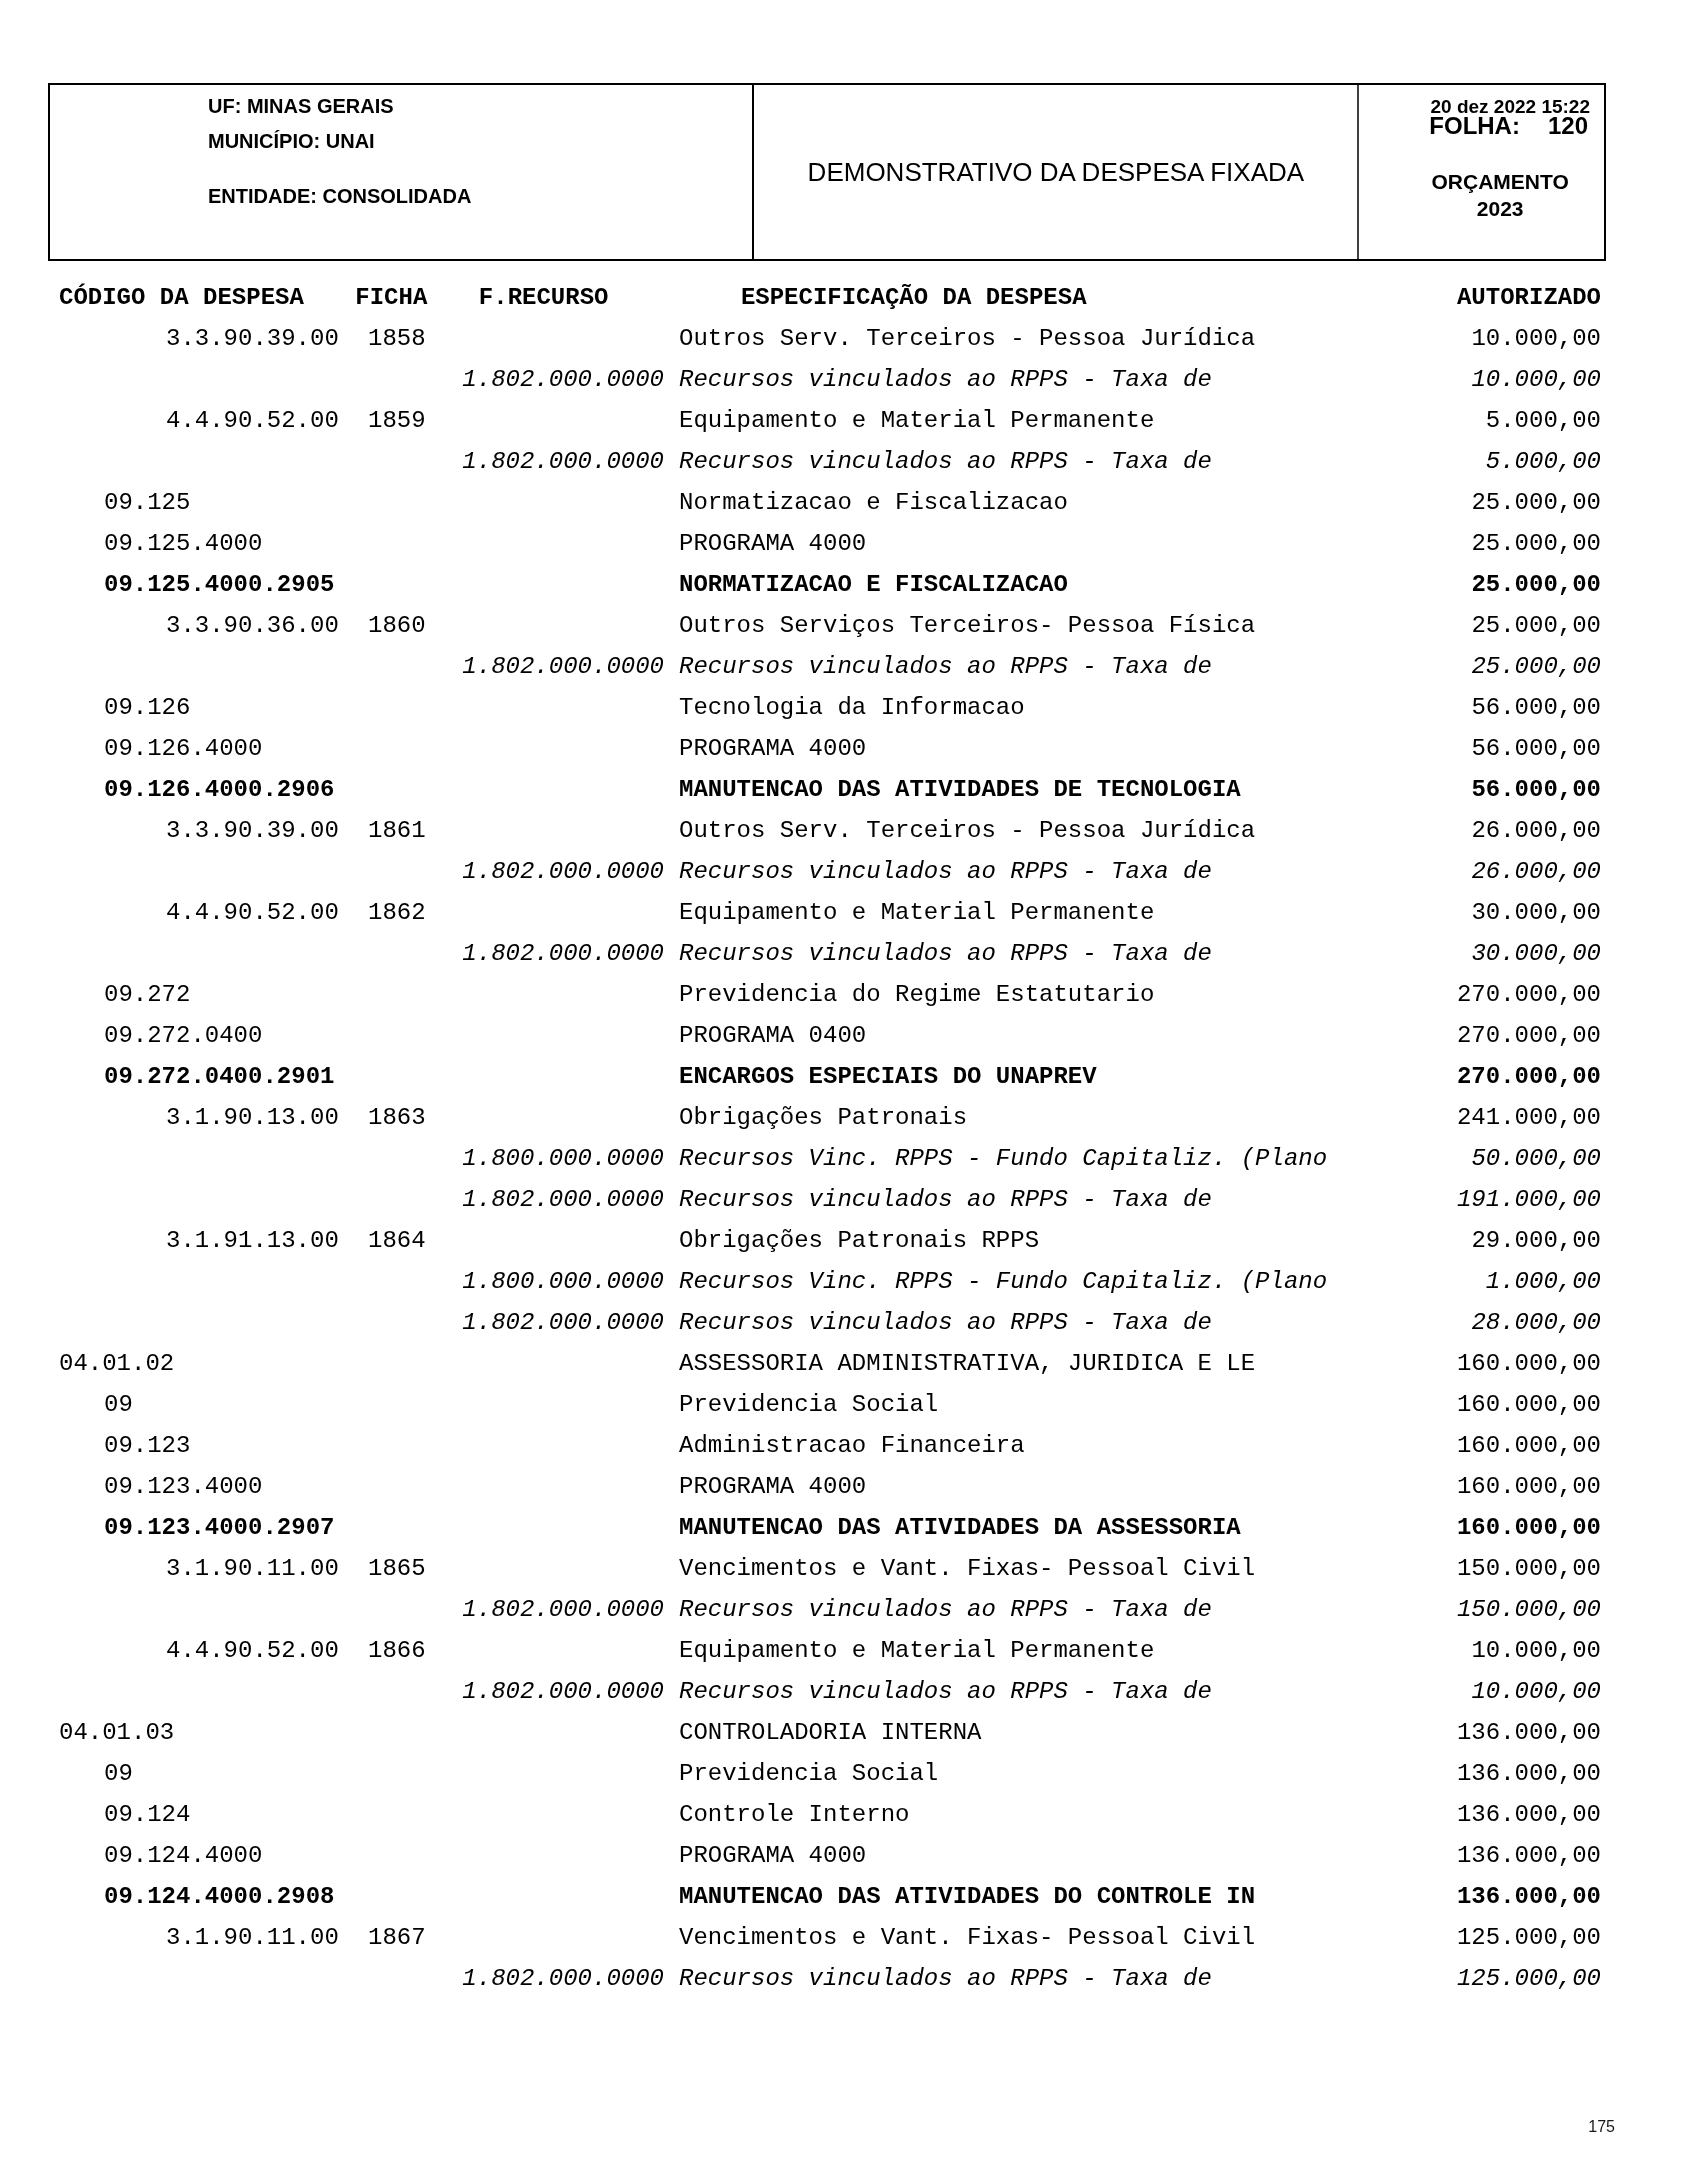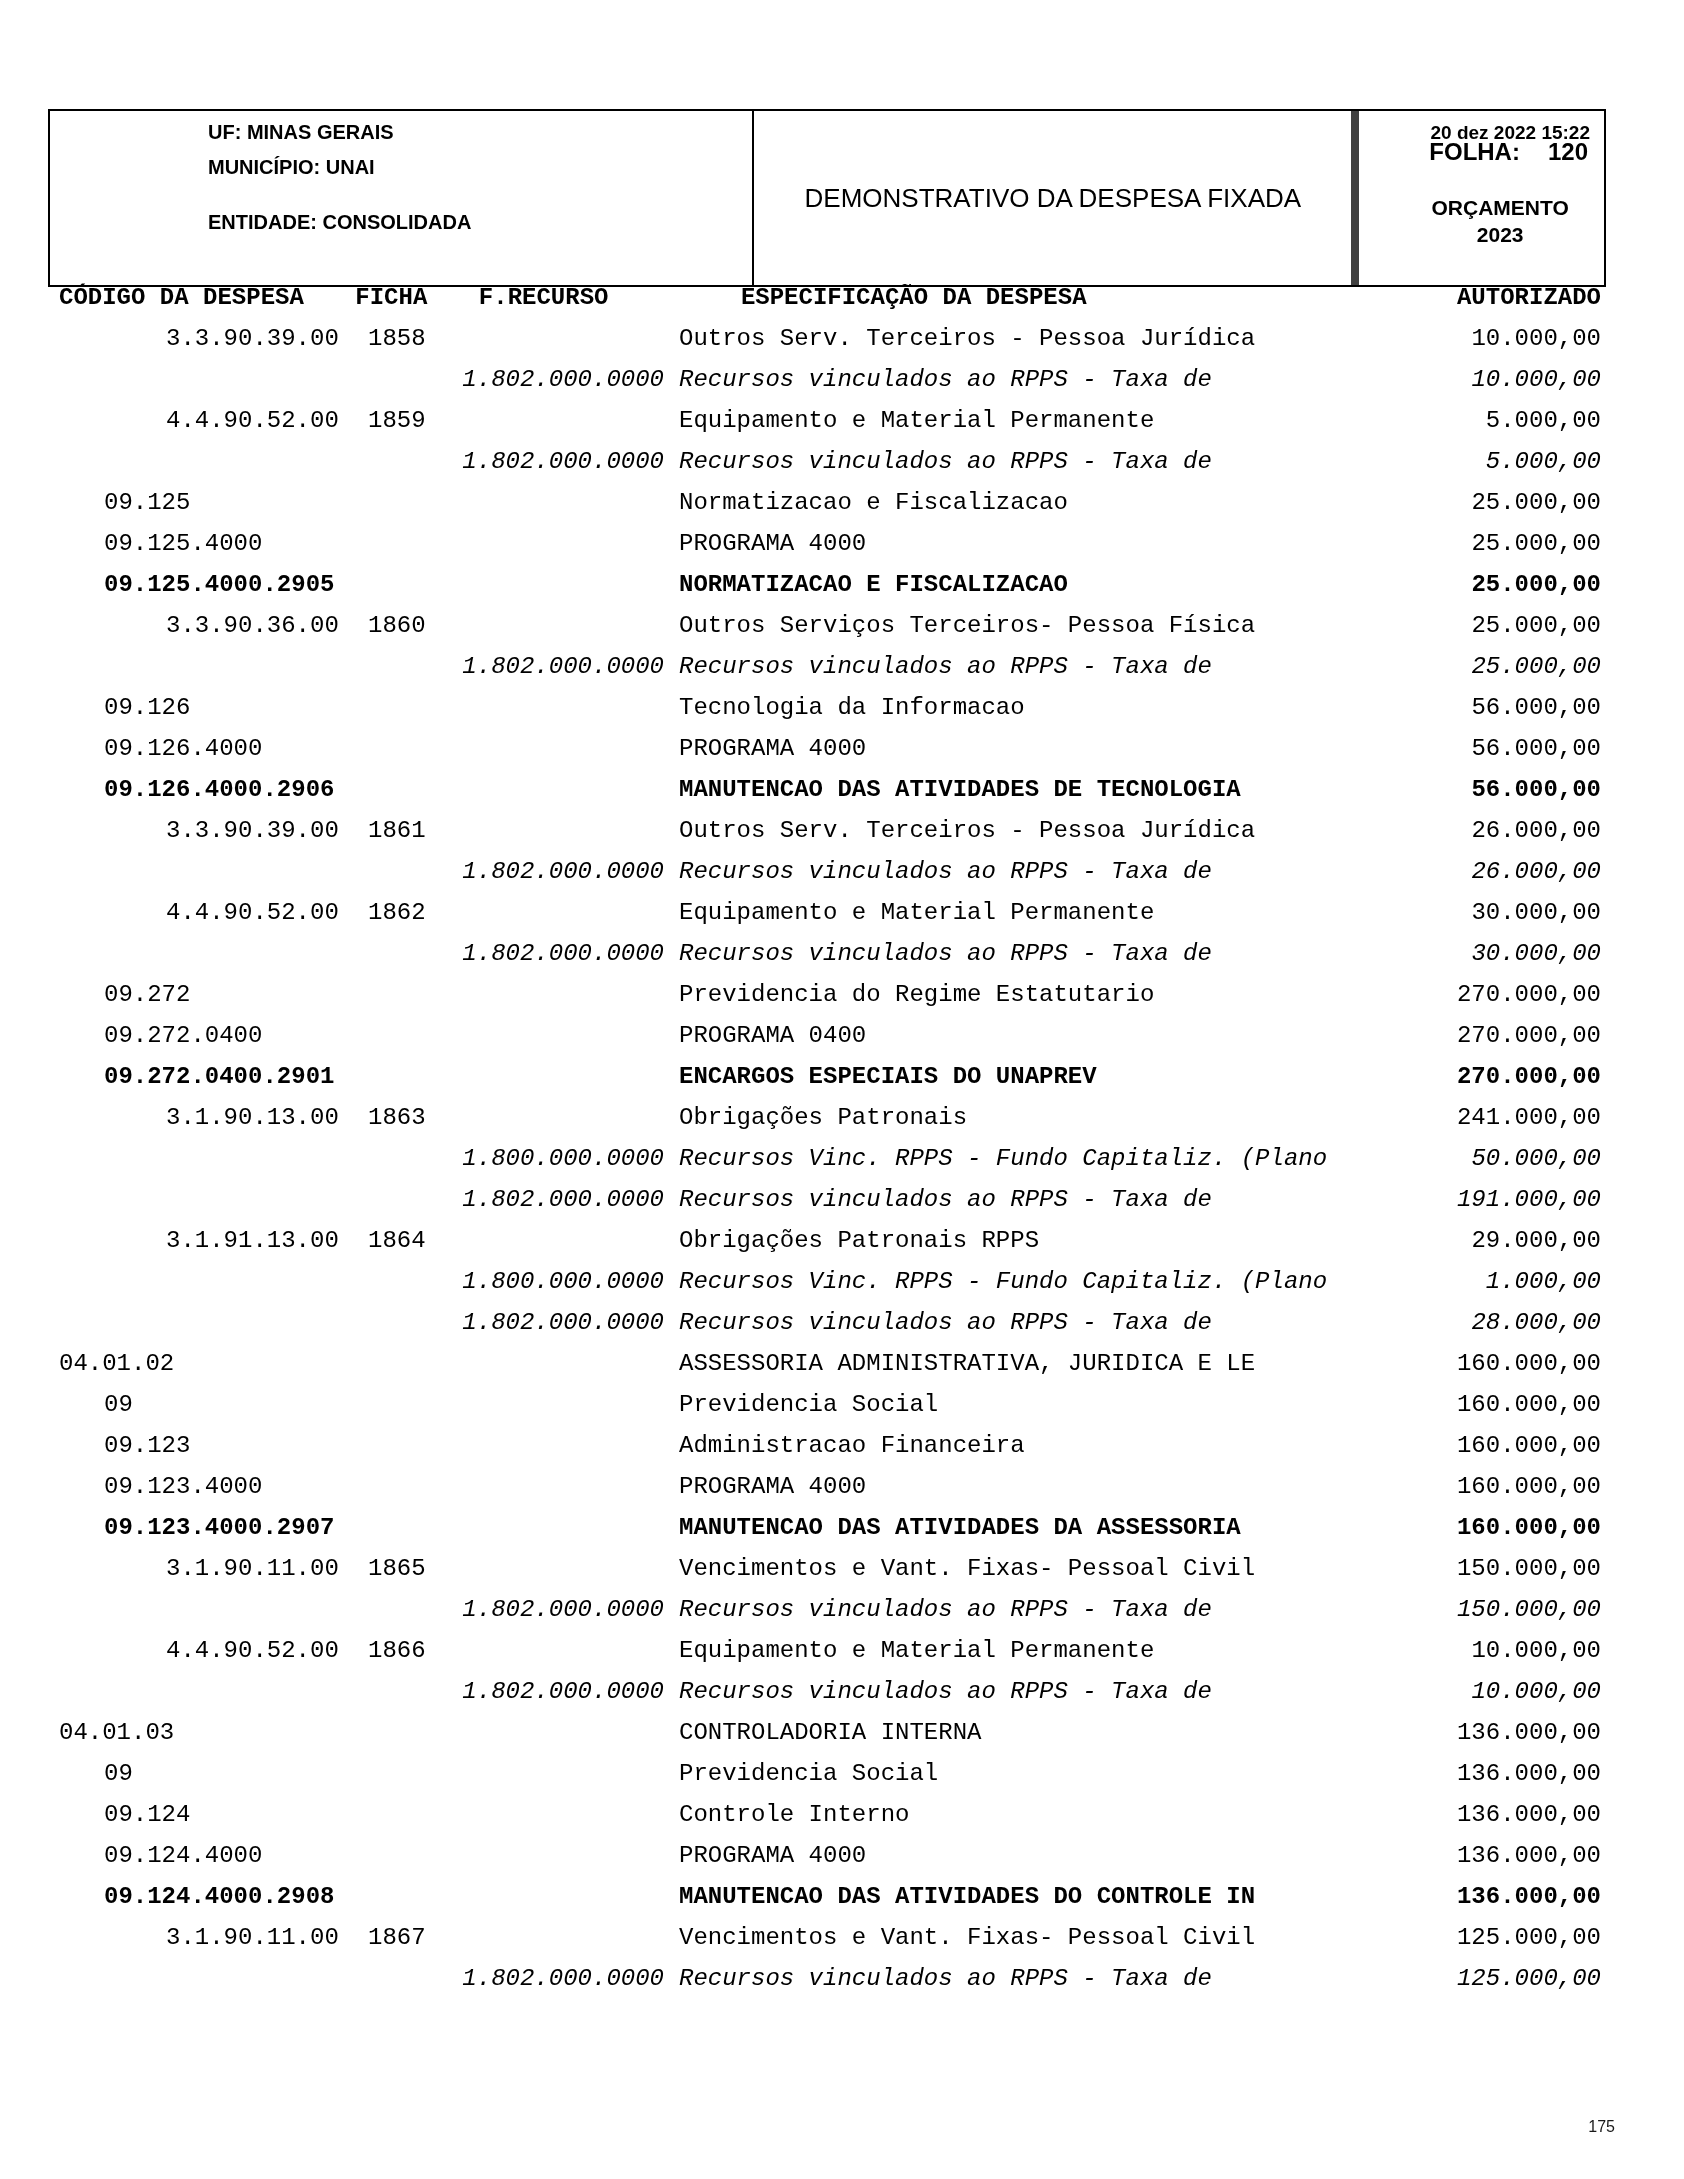--- a/index.html
+++ b/index.html
@@ -8,21 +8,21 @@
     background: #ffffff;
     position: relative;
     font-family: "Liberation Sans", sans-serif;
     color: #000;
     overflow: hidden;
   }
 
   
   .header-box {
     position: absolute;
-    left: 48px; top: 109px;
+    left: 48px; top: 83px;
     width: 1558px; height: 178px;
     border: 2px solid #000;
     box-sizing: border-box;
     display: flex;
     background: #fff;
   }
   .cell-entity {
     width: 710px;
     box-sizing: border-box;
     border-right: 2px solid #000;
@@ -31,21 +31,21 @@
     font-size: 20px;
     line-height: 22px;
   }
   .cell-entity .line-uf        { margin-top: 2px; }
   .cell-entity .line-municipio { margin-top: 13px; }
   .cell-entity .line-entidade  { margin-top: 33px; }
 
   .cell-title {
     width: 611px;
     box-sizing: border-box;
-    border-right: 8px solid #404040;
+    border-right: 2px solid #404040;
     display: flex;
     align-items: center;
     justify-content: center;
     font-size: 26px;
     letter-spacing: 0px;
   }
 
   .cell-info {
     flex: 1;
     box-sizing: border-box;

